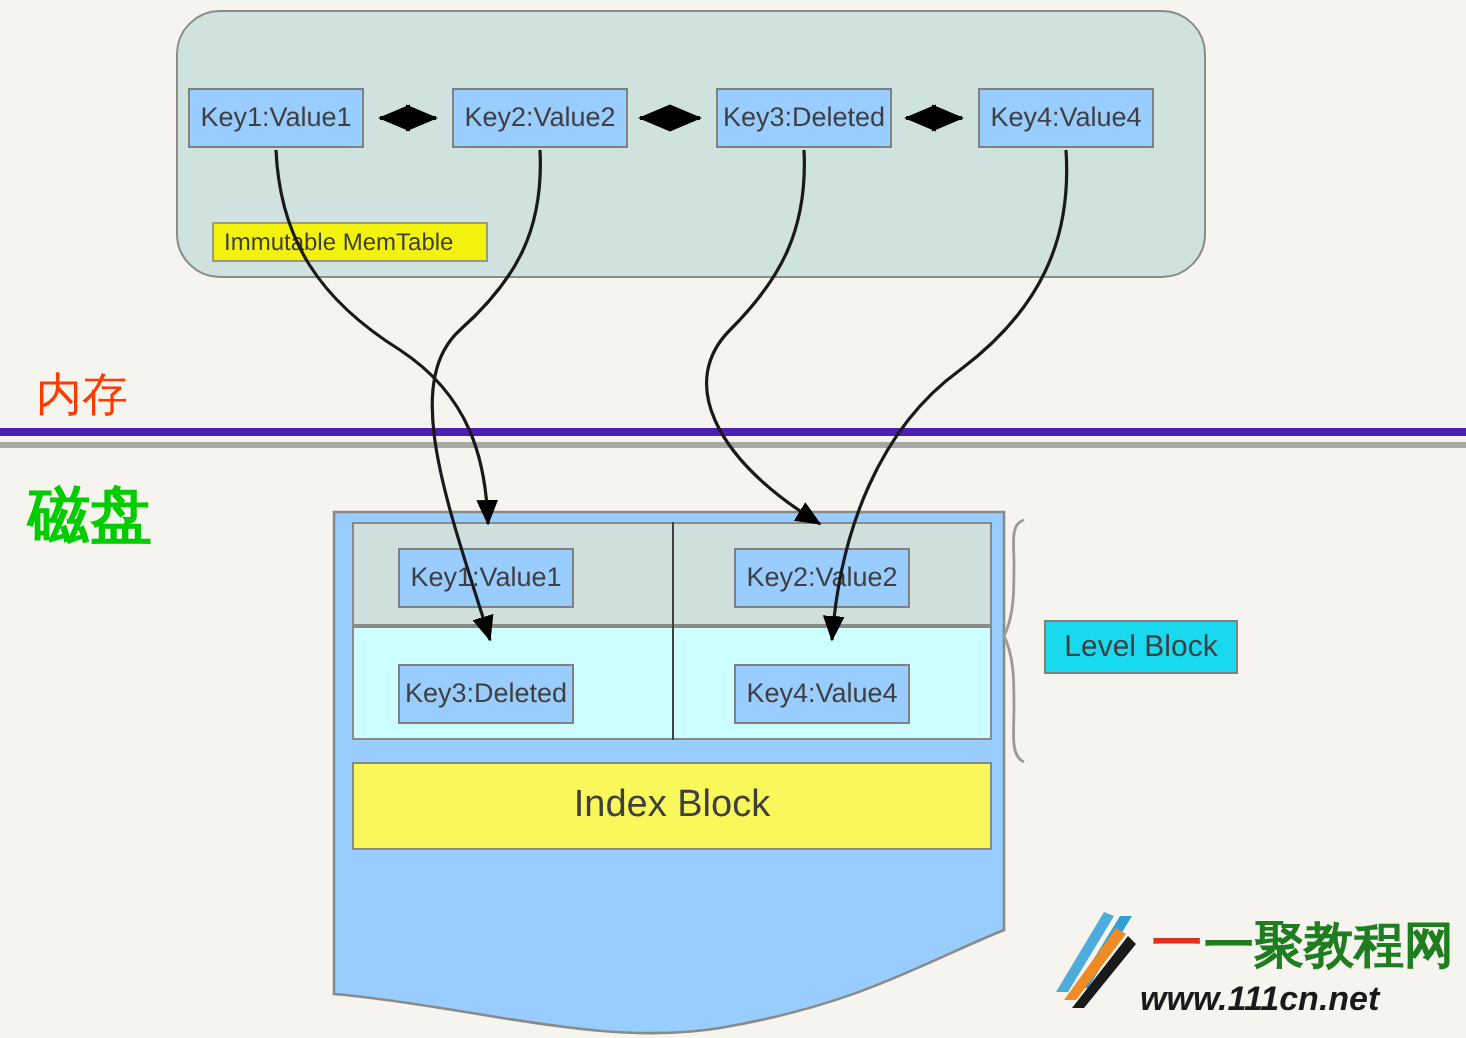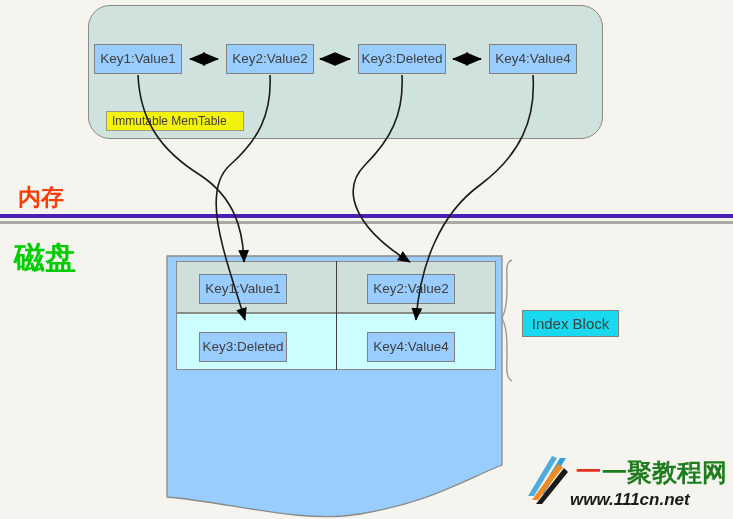--- a/index.html
+++ b/index.html
@@ -71,21 +71,21 @@
     background: #4b1fb5;
   }
   #divider-gray {
     left: 0; top: 221px; width: 733px; height: 3px;
     background: #a8a8a5;
   }
   #label-memory {
     left: 18px; top: 182px;
     color: #ff3c00;
     font-size: 23px;
-    font-weight: bold;
+    font-weight: normal;
     white-space: nowrap;
   }
   #label-disk {
     left: 14px; top: 237px;
     color: #00cc00;
     font-size: 31px;
     font-weight: bold;
     white-space: nowrap;
   }
 
@@ -193,22 +193,23 @@
 
   <div class="abs" id="datablock-row-top"></div>
   <div class="abs" id="datablock-row-bottom"></div>
   <div class="abs" id="datablock-divider-v"></div>
 
   <div class="abs keybox sst-key" id="sst-key-1">Key1:Value1</div>
   <div class="abs keybox sst-key" id="sst-key-2">Key2:Value2</div>
   <div class="abs keybox sst-key" id="sst-key-3">Key3:Deleted</div>
   <div class="abs keybox sst-key" id="sst-key-4">Key4:Value4</div>
 
-
-  <div class="abs cyan-label" id="data-block-label">Index Block</div>
+  <div class="abs" id="index-block">Index Block</div>
+
+  <div class="abs cyan-label" id="data-block-label">Level Block</div>
 
   <svg class="abs" id="overlay" viewBox="0 0 733 519">
     <defs>
       <marker id="arrowEnd" markerWidth="9" markerHeight="9" refX="7.5" refY="4" orient="auto" markerUnits="strokeWidth">
         <path d="M0,0.6 L8,4 L0,7.4 z" fill="#000"></path>
       </marker>
       <marker id="arrowStart" markerWidth="9" markerHeight="9" refX="0.5" refY="4" orient="auto" markerUnits="strokeWidth">
         <path d="M8,0.6 L0,4 L8,7.4 z" fill="#000"></path>
       </marker>
     </defs>

